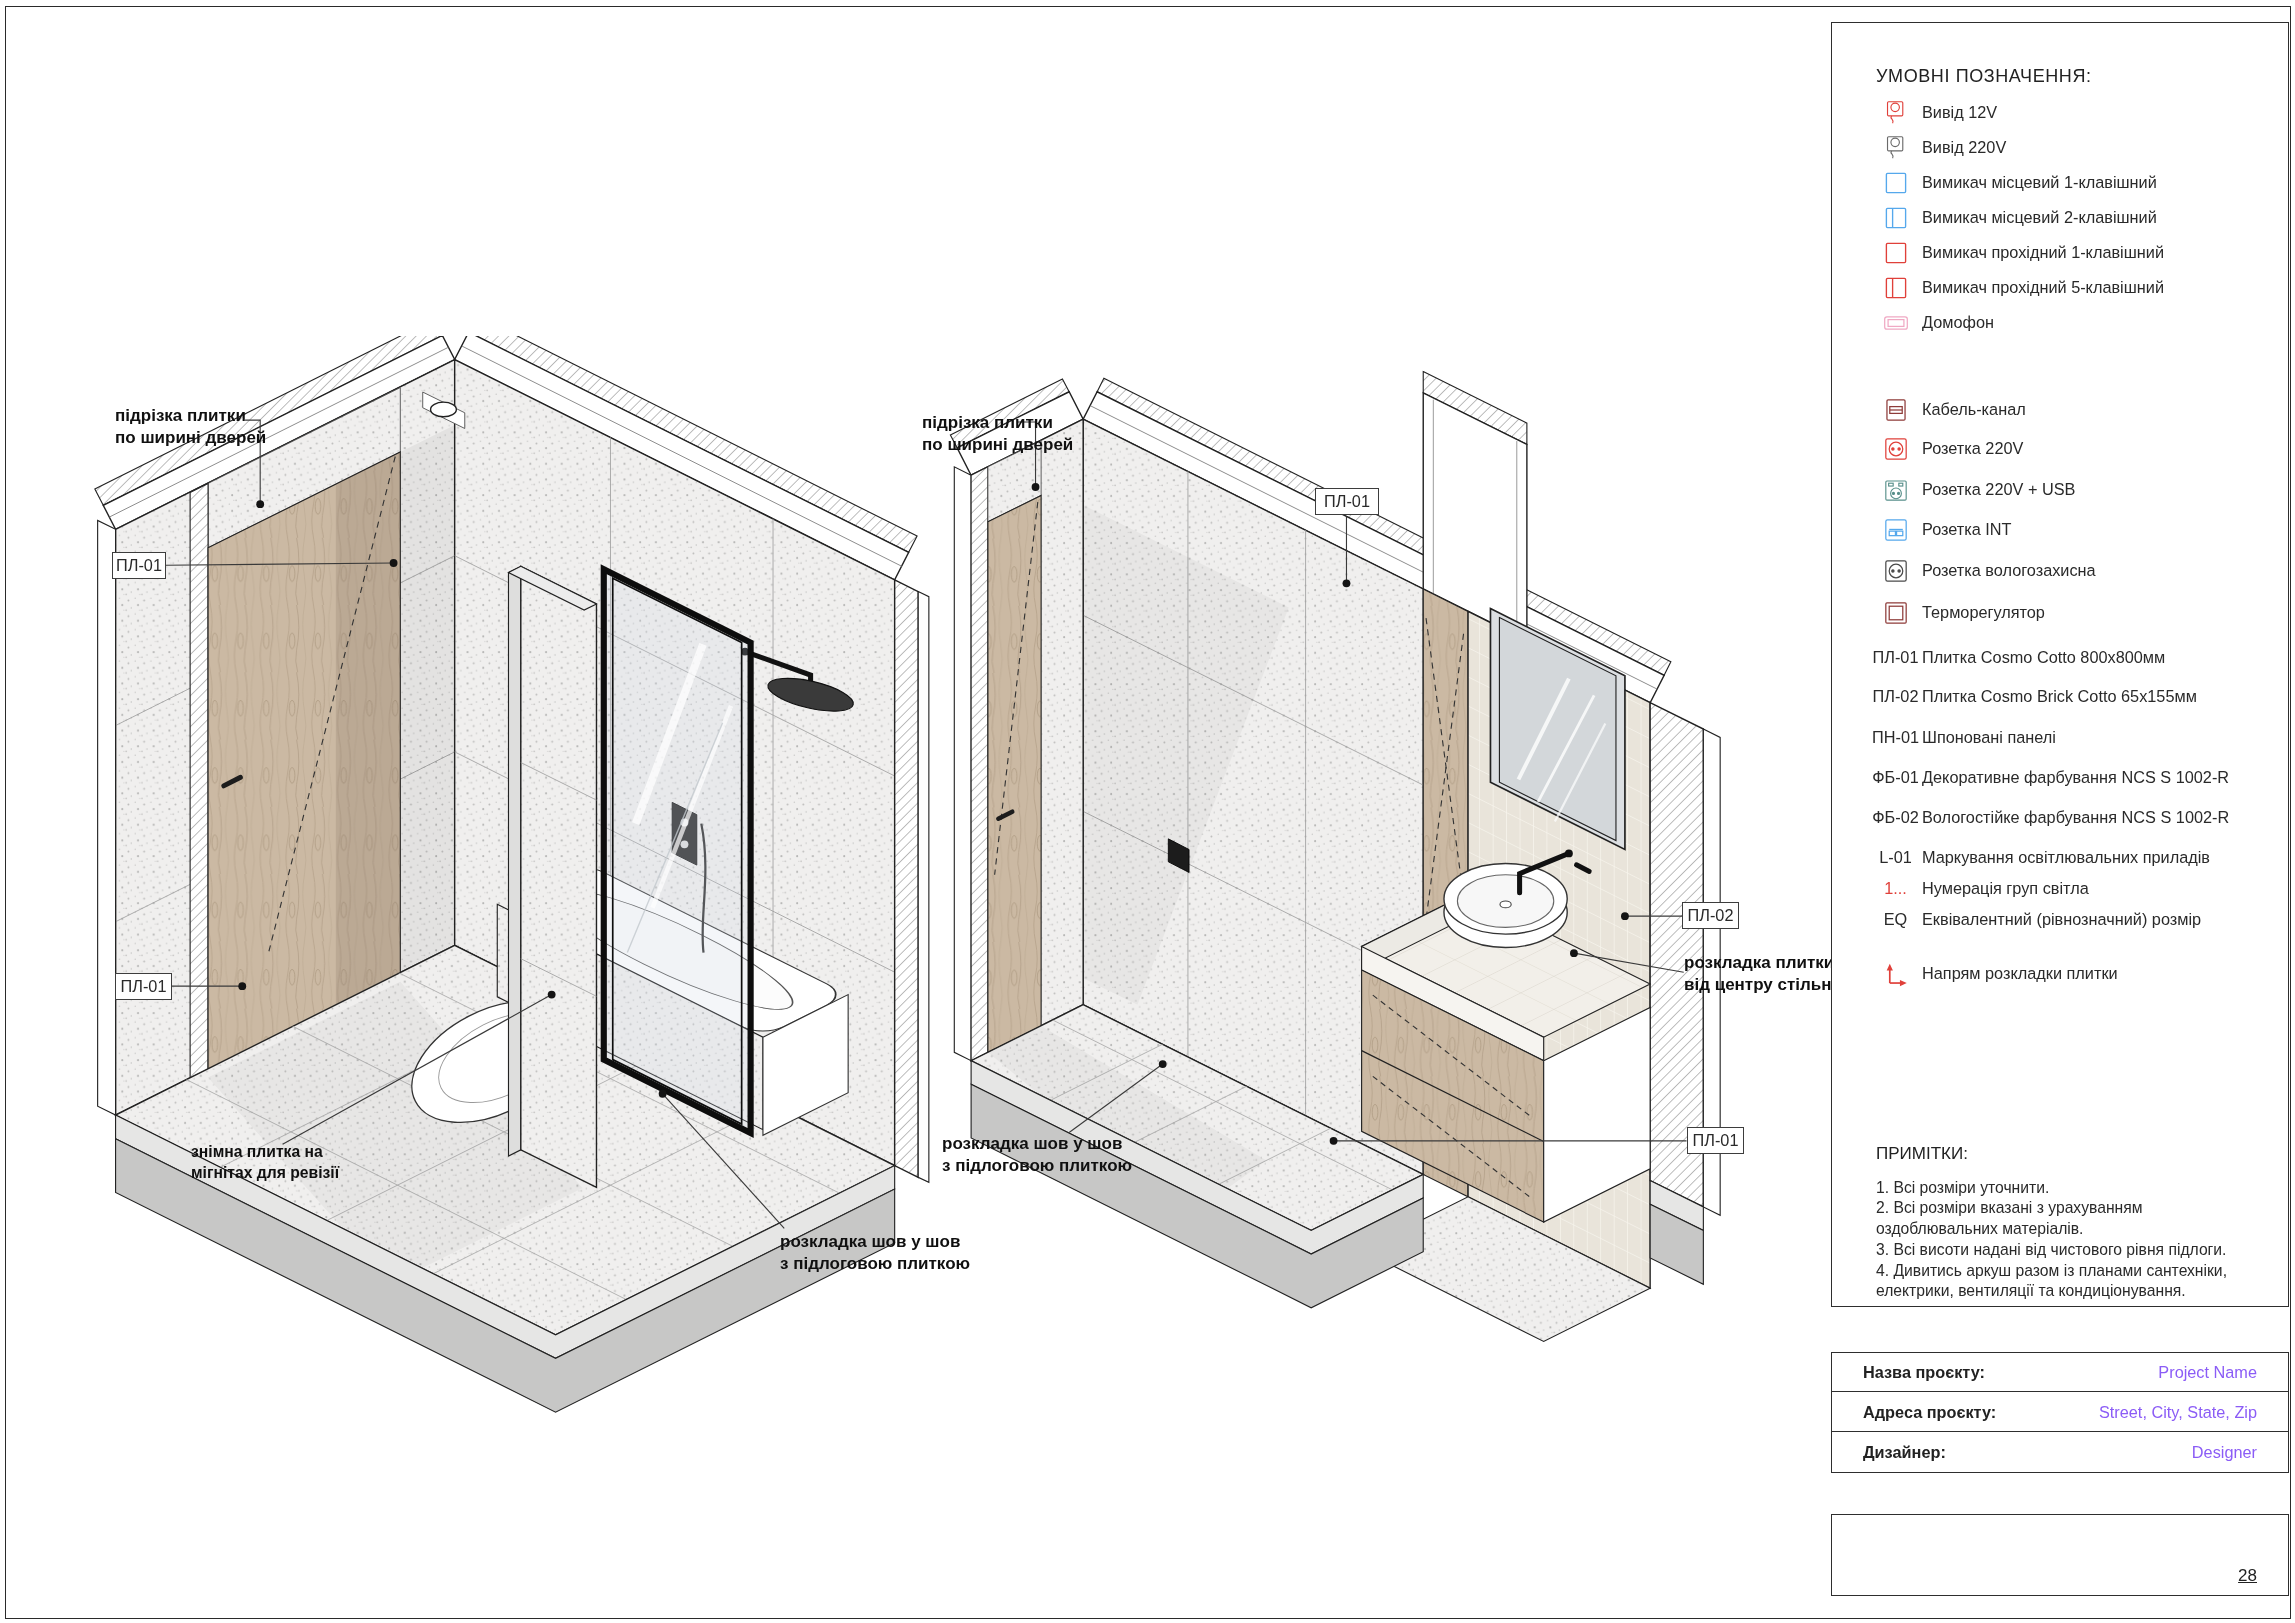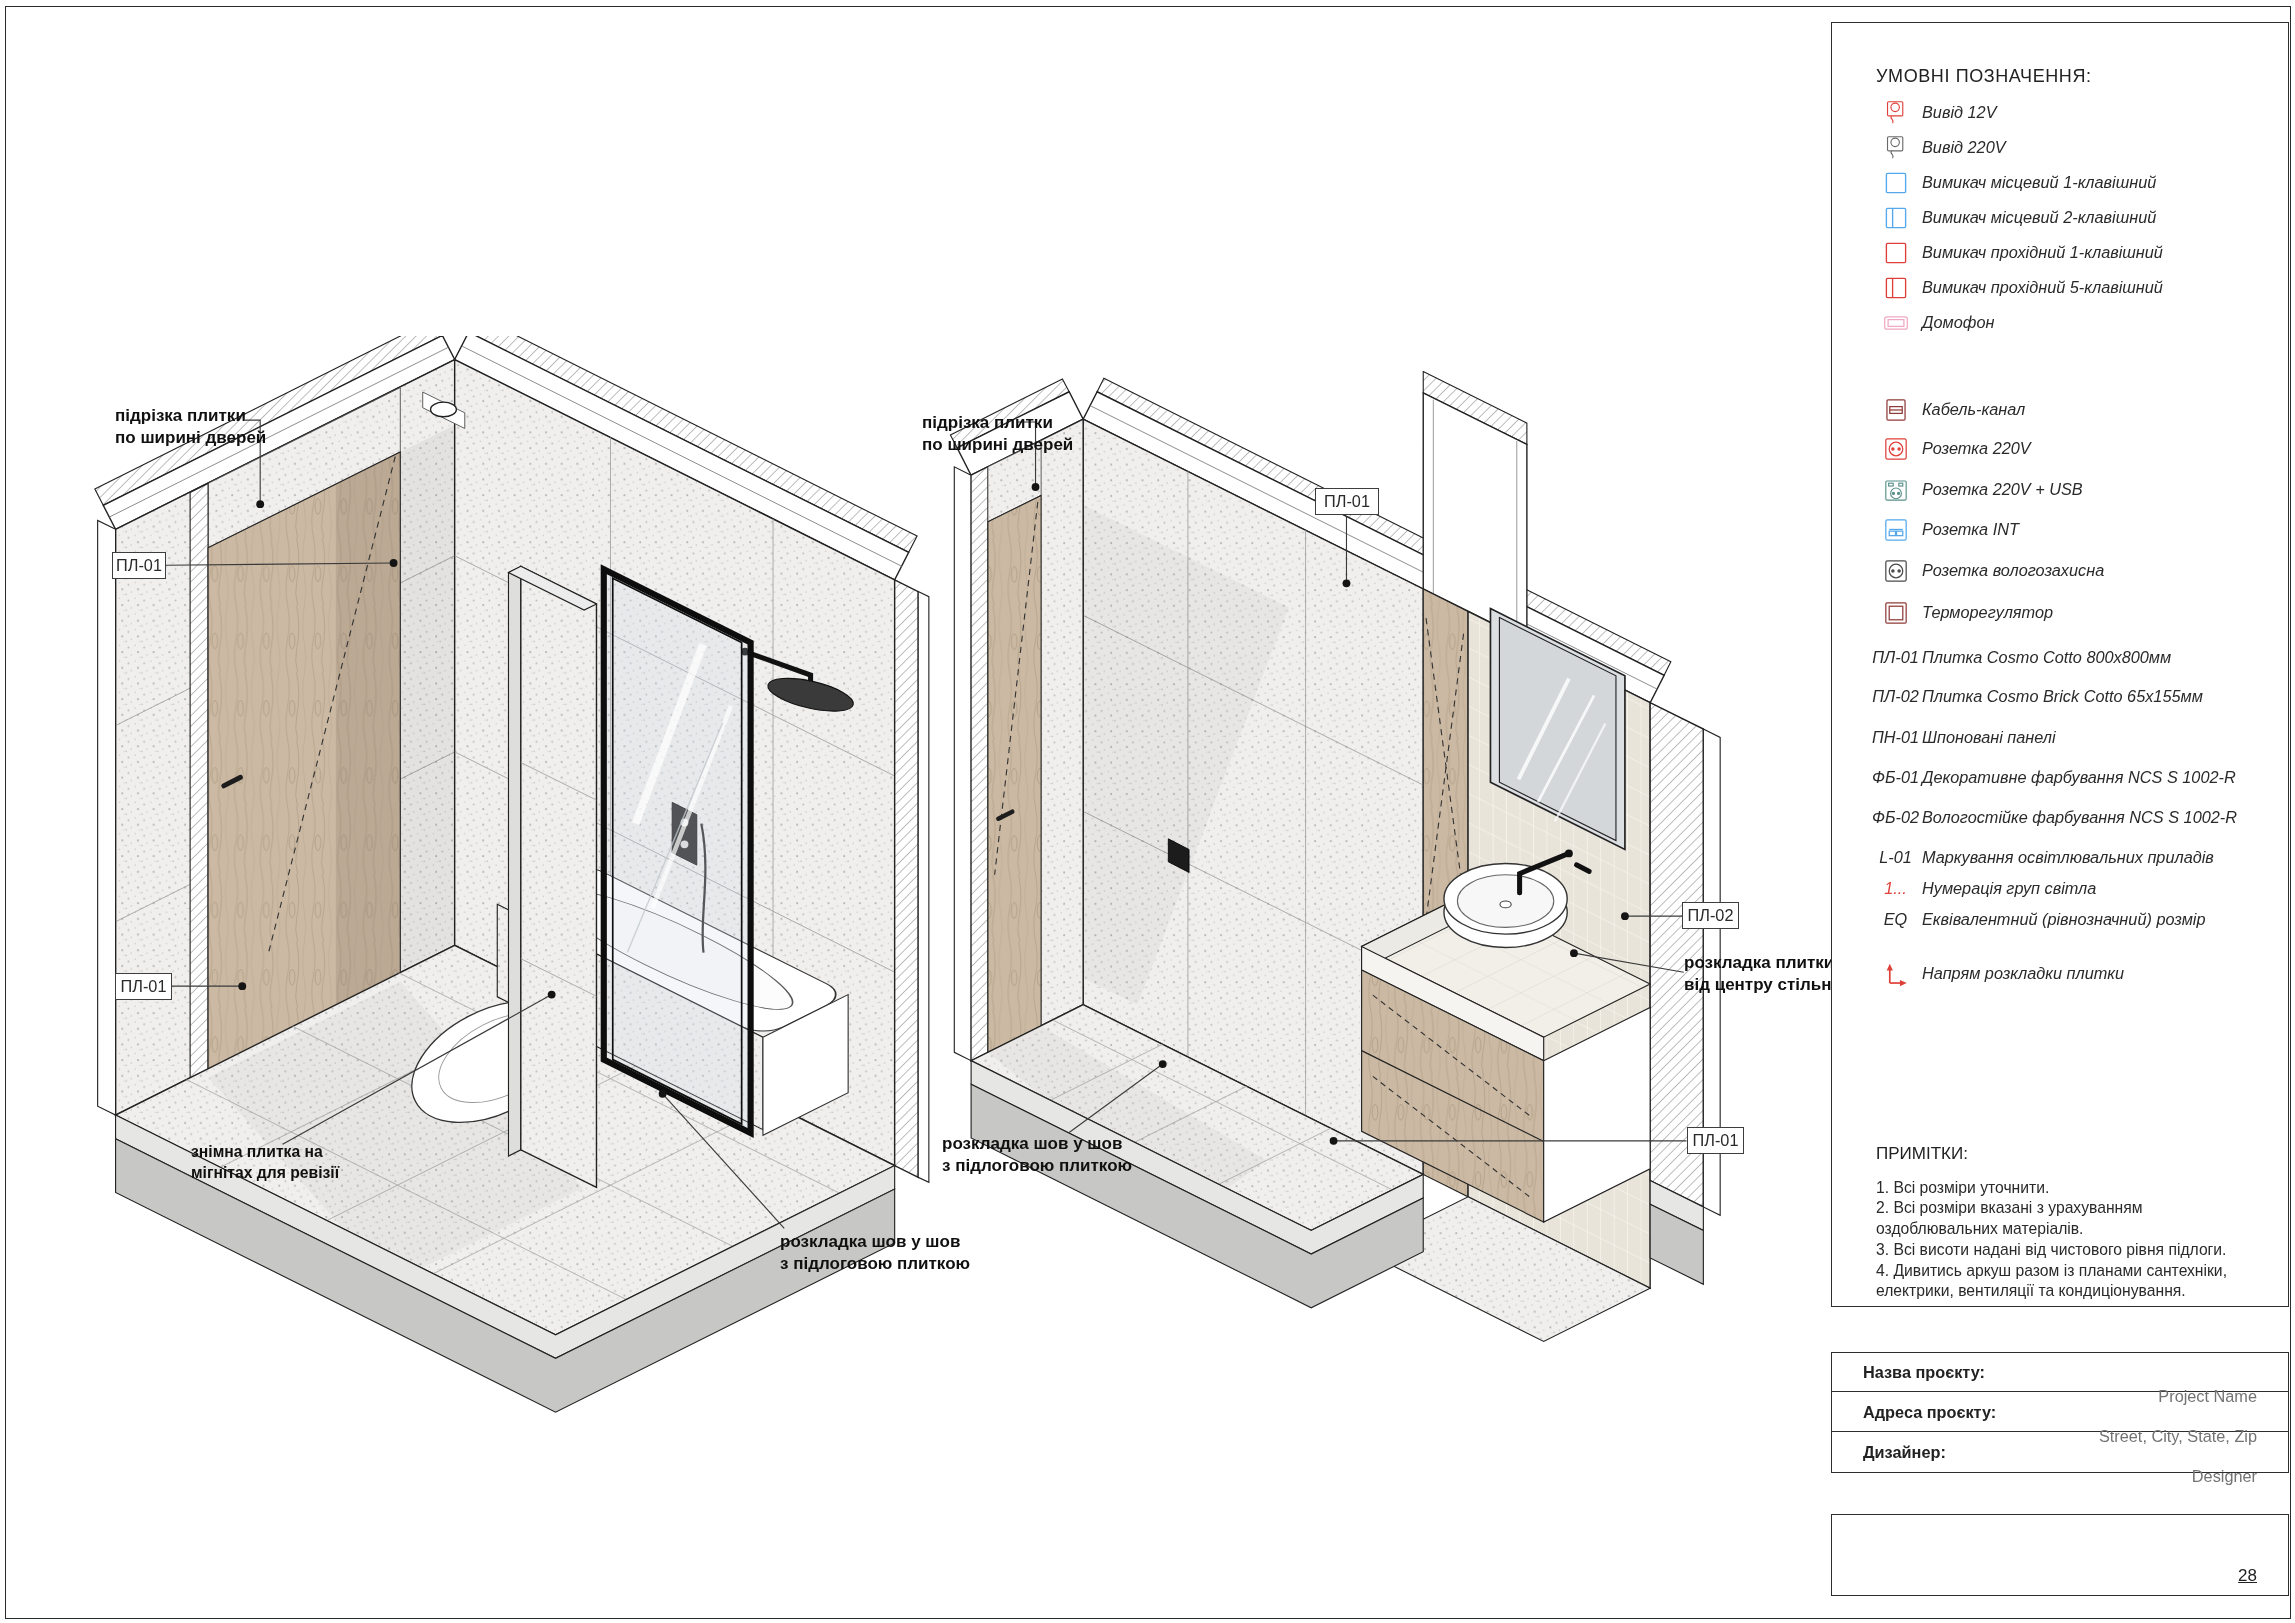--- a/index.html
+++ b/index.html
@@ -2,34 +2,34 @@
 <html style="font-size:9px"><head>
 <meta charset="utf-8">
 <style>
   html,body{margin:0;padding:0;background:#ffffff;}
   body{width:2295px;height:1624px;position:relative;font-family:"Liberation Sans",sans-serif;color:#1c1c1c;overflow:hidden;}
   .sheet{position:absolute;left:4.5px;top:5.6px;width:2284px;height:1611px;border:1.1px solid #2a2a2a;background:#fff;}
   svg{position:absolute;}
   
   .panel{position:absolute;left:1831px;top:22.4px;width:458px;height:1285px;border:1.7px solid #2e2e2e;box-sizing:border-box;background:#fff;}
   .panel-title{position:absolute;left:44px;top:43px;font-size:18px;letter-spacing:0.6px;color:#222;}
-  .lrow{position:absolute;left:0;width:100%;height:31px;display:flex;align-items:center;font-style:italic;}
+  .lrow{position:absolute;left:0;width:100%;height:31px;display:flex;align-items:center;}
   .licon{position:absolute;left:32.5px;width:62px;display:flex;justify-content:center;align-items:center;}
   .licon svg{position:static;}
   .lcode{position:absolute;left:32.5px;width:62px;text-align:center;font-size:16.3px;color:#2a2a2a;}
   .lcode.red{color:#e0403a;}
   .llabel{position:absolute;left:90px;font-size:16.3px;color:#2a2a2a;white-space:nowrap;}
   .notes-title{position:absolute;left:44px;top:1121px;font-size:17px;color:#222;}
   .nline{position:absolute;left:44px;font-size:15.7px;color:#2a2a2a;white-space:nowrap;}
   
   .tblock{position:absolute;left:1831px;top:1352px;width:458px;height:121px;border:1.7px solid #2e2e2e;box-sizing:border-box;background:#fff;}
   .trow{position:absolute;left:0;width:100%;height:39px;border-bottom:1.1px solid #2e2e2e;box-sizing:border-box;}
   .trow:last-child{border-bottom:none;}
   .tlabel{position:absolute;left:31px;top:50%;transform:translateY(-50%);font-size:16.3px;color:#222;font-weight:bold;}
-  .tvalue{position:absolute;right:31px;top:50%;transform:translateY(-50%);font-size:16.3px;color:#737373;margin-top:24px;}
+  .tvalue{position:absolute;right:31px;top:50%;transform:translateY(-50%);font-size:16.3px;color:#8b5cf6;}
   .fblock{position:absolute;left:1831px;top:1514px;width:458px;height:82px;border:1.7px solid #2e2e2e;box-sizing:border-box;background:#fff;}
   .frow1{position:absolute;left:0;top:0;width:100%;height:41px;border-bottom:1.1px solid #2e2e2e;box-sizing:border-box;}
   .frow2{position:absolute;left:0;top:41px;width:100%;height:40px;}
   .ftitle{position:absolute;right:31px;top:50%;transform:translateY(-50%);font-size:17.4px;font-weight:bold;color:#181818;white-space:nowrap;}
   .fpage{position:absolute;right:31px;top:50%;transform:translateY(-50%);font-size:17px;color:#222;text-decoration:underline;}
   
   .callout{position:absolute;font-size:17px;font-weight:bold;line-height:22.4px;color:#101010;white-space:nowrap;}
   .callout.center{text-align:left;}
   .tag{position:absolute;border:1.1px solid #3d3d3d;background:#fff;font-size:16.3px;color:#2a2a2a;display:flex;align-items:center;justify-content:center;box-sizing:border-box;height:27px;}
 </style>

